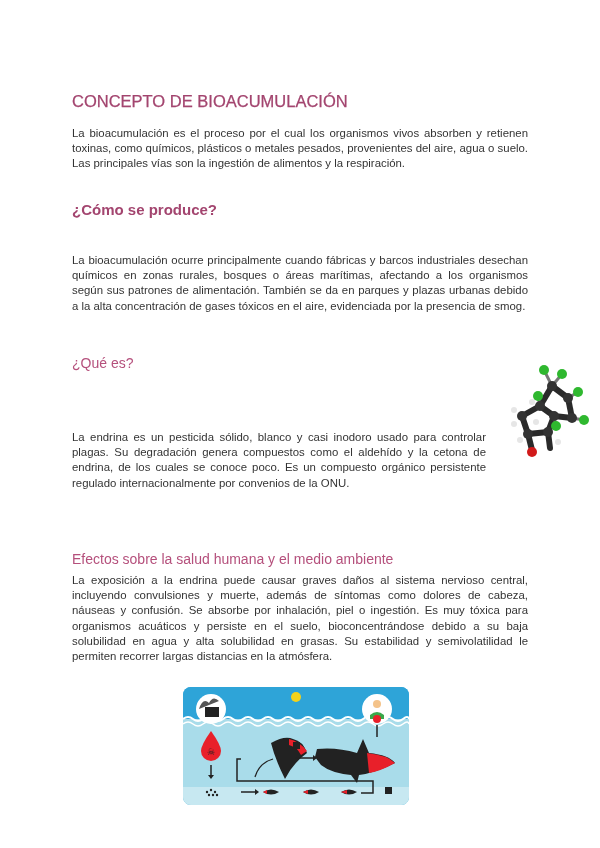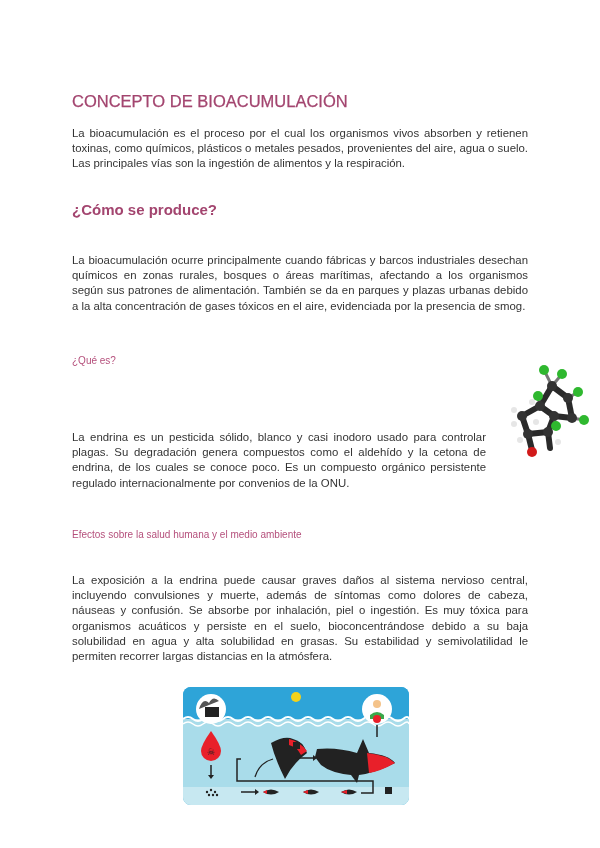--- a/index.html
+++ b/index.html
@@ -11,21 +11,21 @@
   .h1 {
     position: absolute; left: 72px; font-size: 16.5px; color: #a3456f;
     font-weight: normal; letter-spacing: 0px; margin: 0; white-space: nowrap;
     -webkit-text-stroke: 0.25px #a3456f;
   }
   .h2b {
     position: absolute; left: 72px; font-size: 15px; color: #a3456f;
     font-weight: bold; margin: 0; white-space: nowrap;
   }
   .h3 {
-    position: absolute; left: 72px; font-size: 10px; color: #b5507c;
+    position: absolute; left: 72px; font-size: 14px; color: #b5507c;
     font-weight: normal; margin: 0; white-space: nowrap;
   }
   .p {
     position: absolute; left: 72px; width: 456px; font-size: 11.4px; line-height: 15.2px;
     color: #333333; margin: 0; text-align: justify;
   }
   .p.narrow { width: 414px; }
   .molecule { position: absolute; left: 492px; top: 358px; width: 100px; height: 100px; }
   .infographic {
     position: absolute; left: 183px; top: 687px; width: 226px; height: 118px;
@@ -90,21 +90,21 @@
     <circle cx="22" cy="66" r="3" fill="#e6e6e6"></circle>
     <circle cx="40" cy="44" r="3" fill="#e6e6e6"></circle>
     <circle cx="44" cy="64" r="3" fill="#e6e6e6"></circle>
     <circle cx="66" cy="84" r="3" fill="#e6e6e6"></circle>
     <circle cx="28" cy="82" r="3" fill="#e6e6e6"></circle>
     <circle cx="40" cy="94" r="5" fill="#d11a1a"></circle>
   </svg>
 
 
 
-  <h3 class="h3" style="top:529px;">Efectos sobre la salud humana y el medio ambiente</h3>
+  <h3 class="h3" style="top:551px;">Efectos sobre la salud humana y el medio ambiente</h3>
 
   <p class="p" style="top:573px;">La exposición a la endrina puede causar graves daños al sistema nervioso central, incluyendo convulsiones y muerte, además de síntomas como dolores de cabeza, náuseas y confusión. Se absorbe por inhalación, piel o ingestión. Es muy tóxica para organismos acuáticos y persiste en el suelo, bioconcentrándose debido a su baja solubilidad en agua y alta solubilidad en grasas. Su estabilidad y semivolatilidad le permiten recorrer largas distancias en la atmósfera.</p>
 
   <div class="infographic">
     <svg width="226" height="118" viewBox="0 0 226 118">
       <rect x="0" y="0" width="226" height="32" fill="#2ea4d8"></rect>
       <circle cx="113" cy="10" r="5" fill="#f4d21a"></circle>
       <rect x="0" y="32" width="226" height="86" fill="#a9dcea"></rect>
       <path d="M0 32 q5 -4 10 0 t10 0 t10 0 t10 0 t10 0 t10 0 t10 0 t10 0 t10 0 t10 0 t10 0 t10 0 t10 0 t10 0 t10 0 t10 0 t10 0 t10 0 t10 0 t10 0 t10 0 t10 0 t6 0" fill="none" stroke="#ffffff" stroke-width="2"></path>
       <path d="M0 37 q5 -4 10 0 t10 0 t10 0 t10 0 t10 0 t10 0 t10 0 t10 0 t10 0 t10 0 t10 0 t10 0 t10 0 t10 0 t10 0 t10 0 t10 0 t10 0 t10 0 t10 0 t10 0 t10 0 t6 0" fill="none" stroke="#ffffff" stroke-width="1.5"></path>

